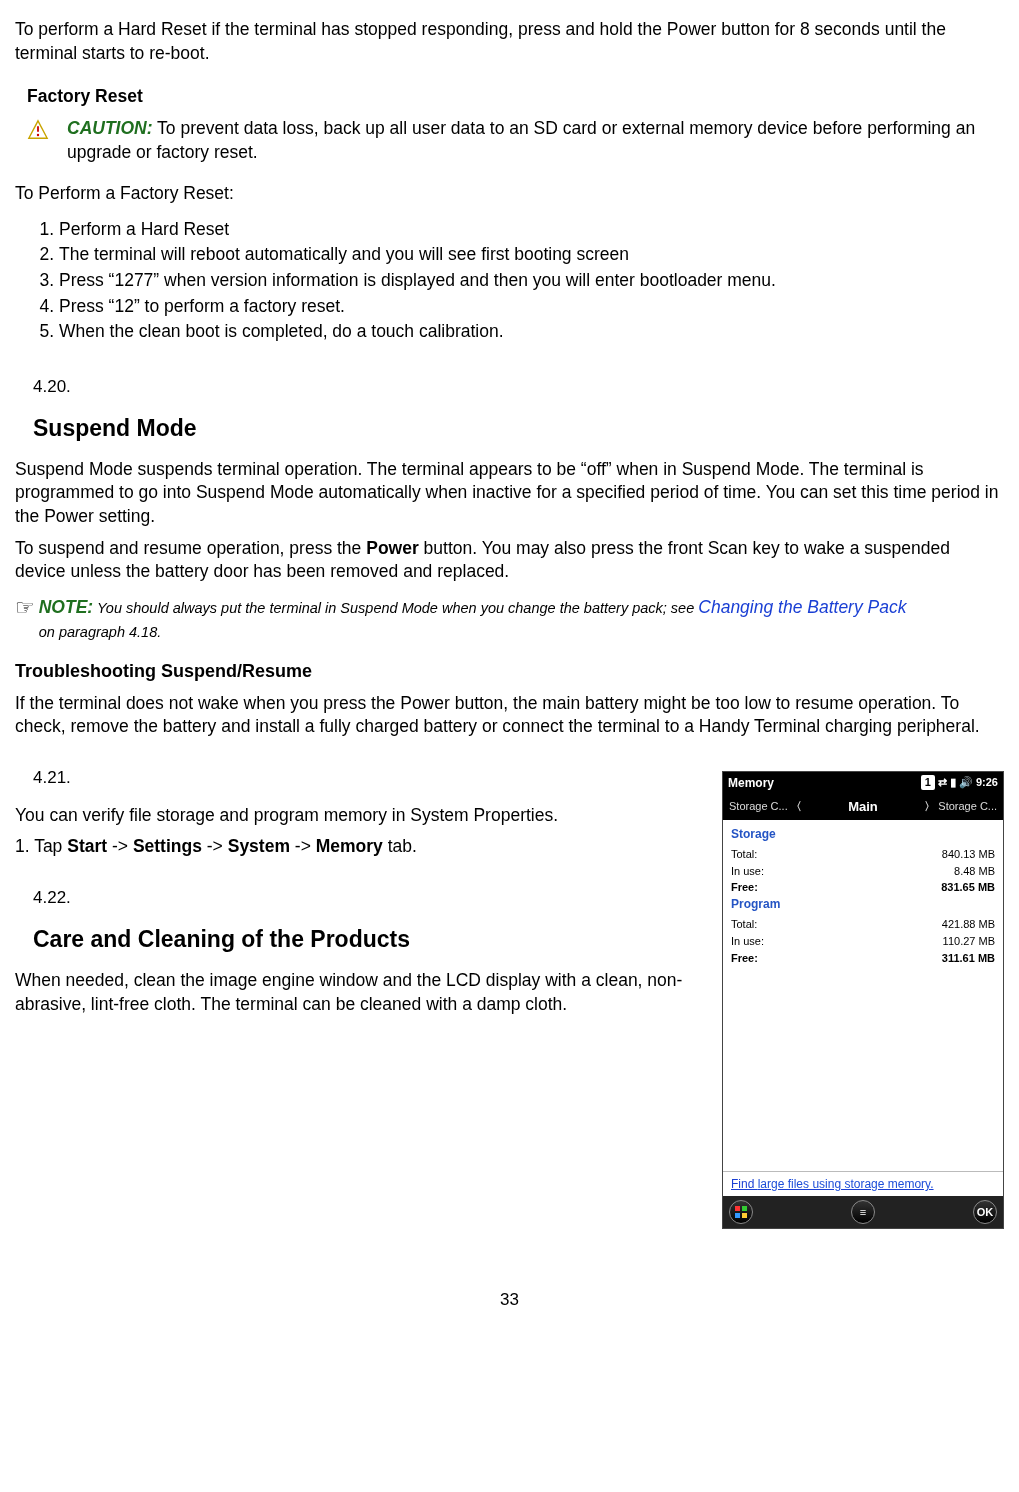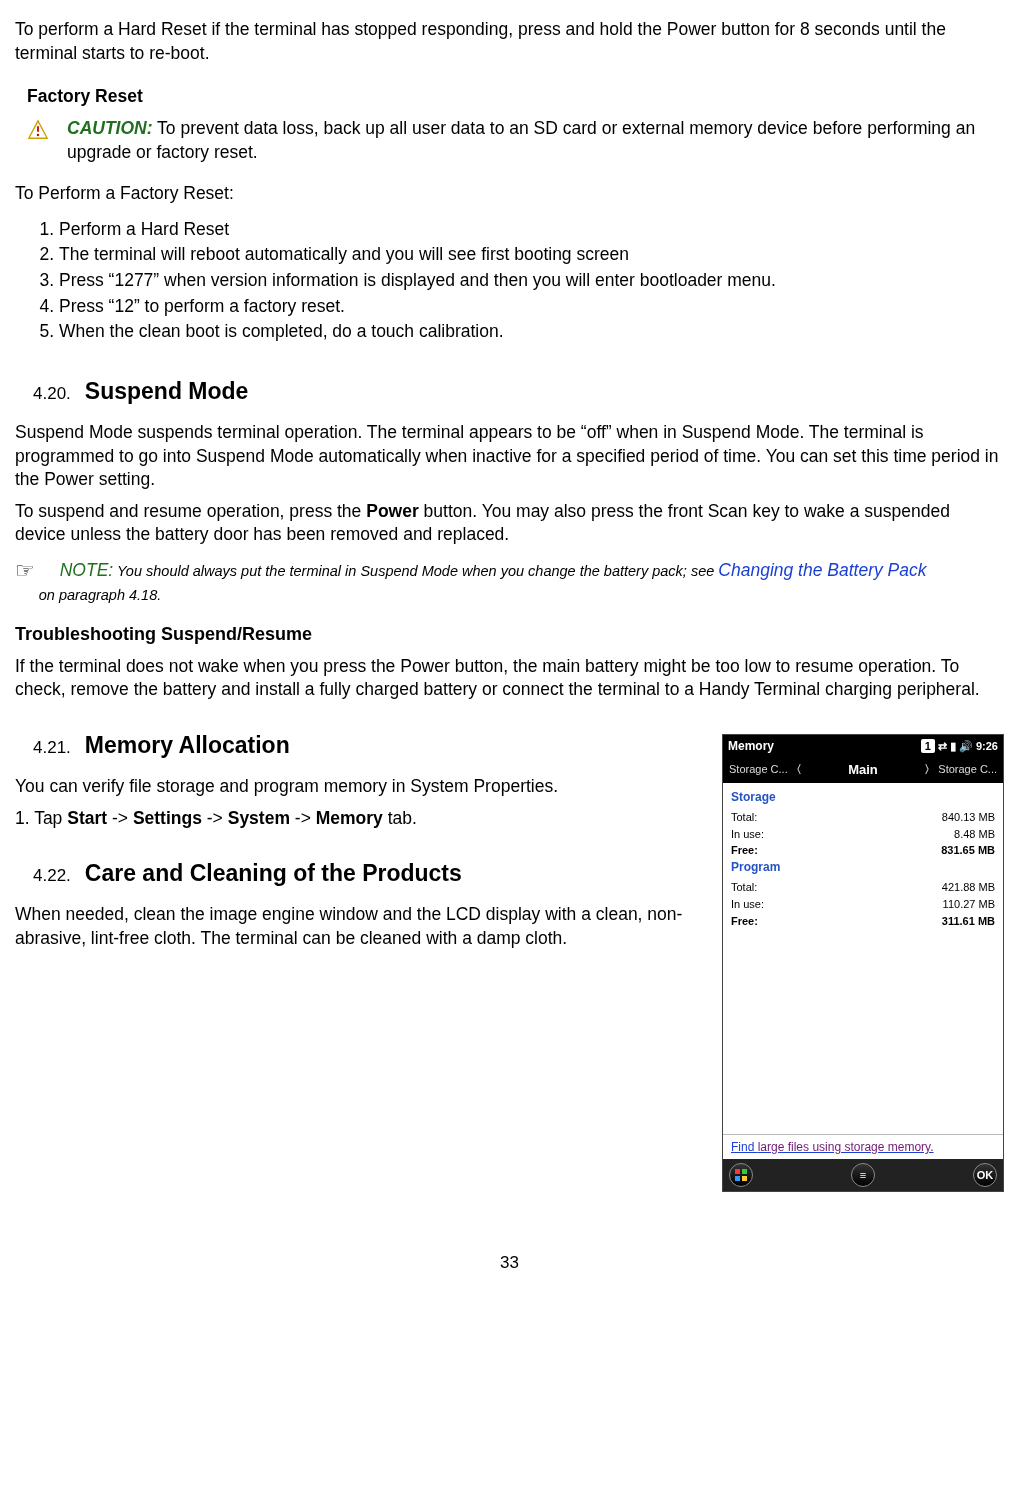--- a/index.html
+++ b/index.html
@@ -37,40 +37,40 @@
     ol.numbered {
       margin: 12px 0 32px 22px;
       padding: 0 0 0 22px;
     }
     ol.numbered li { margin: 2px 0; }
     .h2-num-row {
       display: flex;
       align-items: baseline;
       gap: 14px;
       margin: 28px 0 14px 18px;
+      flex-direction: column;
     }
     .h2-num { font-size: 17px; }
     .h2-title { font-weight: bold; font-size: 23px; }
     .note-block {
       display: flex;
       align-items: flex-start;
       gap: 4px;
       margin: 12px 0 16px 0;
     }
     .hand-icon {
       font-size: 22px;
       line-height: 1;
       margin-top: 1px;
       flex-shrink: 0;
     }
     .note-label {
       font-style: italic;
-      font-weight: normal;
+      font-weight: bold;
       color: #1f6f1f;
-      margin-left: 21px;
     }
     .note-text {
       font-style: italic;
       font-size: 14.5px;
     }
     .note-link {
       color: #1a3fd4;
       font-style: italic;
     }
     .note-indent {
@@ -129,21 +129,21 @@
     .ss-row .val { }
     .ss-row.free .lab, .ss-row.free .val { font-weight: bold; }
     .ss-spacer { height: 200px; }
     .ss-link-row {
       padding: 4px 8px;
       color: #1a3fd4;
       text-decoration: underline;
       border-top: 1px solid #bbb;
       font-size: 12px;
     }
-    .ss-link-row .plain { color:#701a75; text-decoration:none; }
+    .ss-link-row .plain { color:#1d4ed8; text-decoration:none; }
     .ss-bottombar {
       background: #222;
       color: #fff;
       display:flex;
       align-items:center;
       justify-content: space-between;
       padding: 4px 6px;
     }
     .ss-circle {
       width: 22px; height:22px; border:1px solid #888; border-radius:50%;
@@ -270,21 +270,20 @@
             <rect x="7" y="7" width="5" height="5" fill="#fc3"></rect>
           </svg>
       </span>
       <span class="ss-circle">≡</span>
       <span class="ss-circle">OK</span>
     </div>
   </div>
 
   <div class="h2-num-row">
     <span class="h2-num">4.21.</span>
-    <span class="h2-title">Memory Allocation</span>
   </div>
 
   <p>You can verify file storage and program memory in System Properties.</p>
 
   <p>
     <span>1. Tap </span><span class="bold">Start</span><span> -&gt; </span><span class="bold">Settings</span><span> -&gt; </span><span class="bold">System</span><span> -&gt; </span><span class="bold">Memory</span><span> tab.</span>
   </p>
 
   <div class="h2-num-row">
     <span class="h2-num">4.22.</span>

